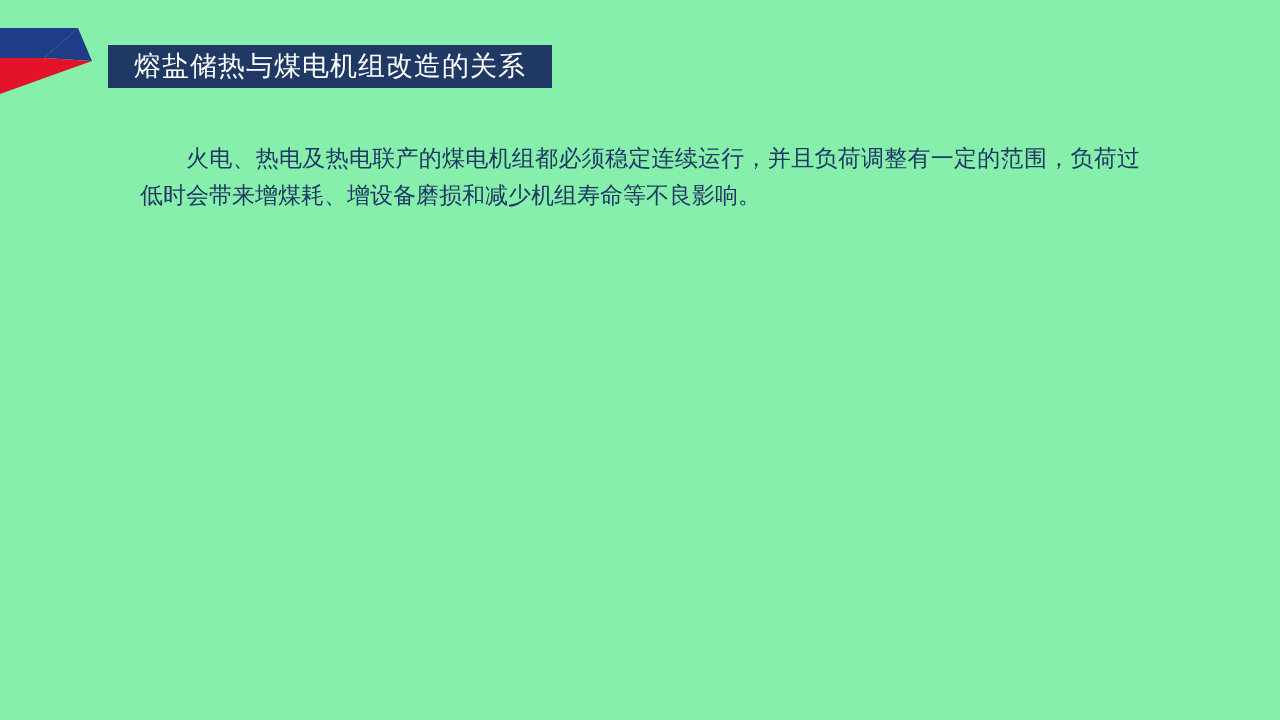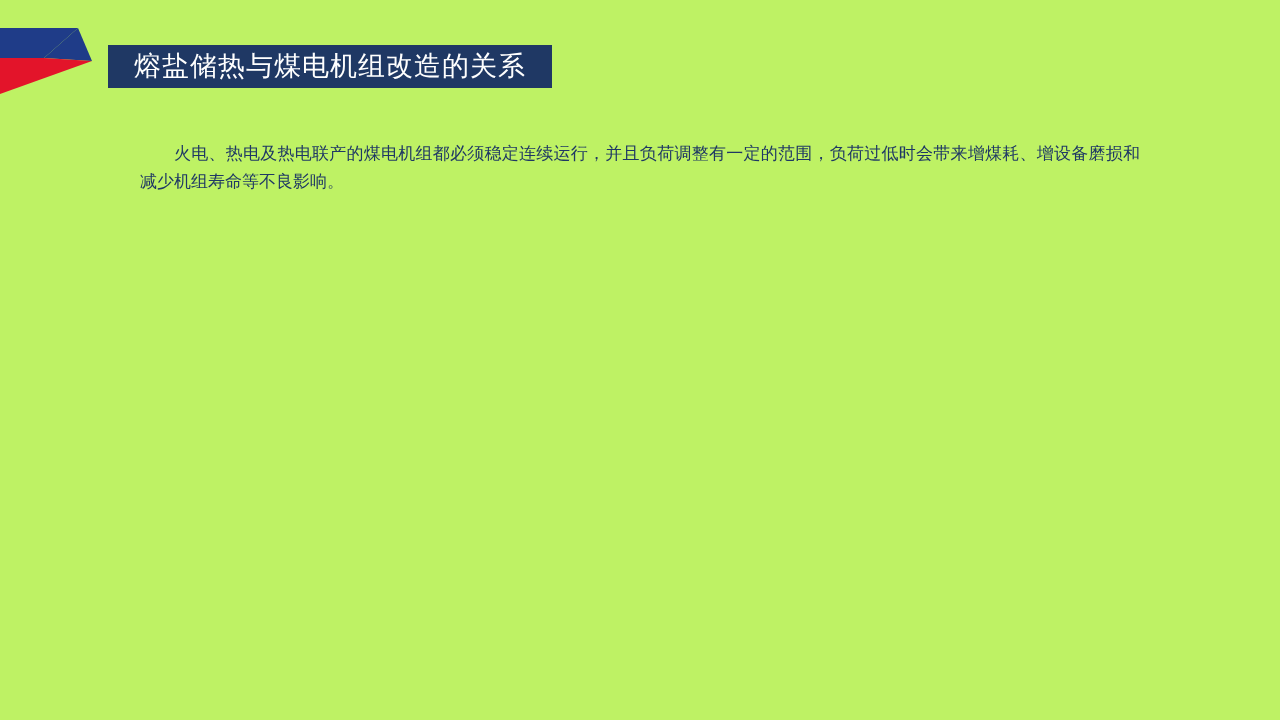--- a/index.html
+++ b/index.html
@@ -12,21 +12,21 @@
     background: #ffffff;
     font-family: "Liberation Serif", "DejaVu Serif", serif;
     overflow: hidden;
     position: relative;
   }
 
   .slide {
     position: relative;
     width: 1280px;
     height: 720px;
-    background: #bef264;
+    background: #86efac;
   }
 
   
   .corner-mark {
     position: absolute;
     left: 0;
     top: 28px;
     width: 92px;
     height: 66px;
   }
@@ -57,21 +57,21 @@
     line-height: 1;
   }
 
   
   .body-block {
     position: absolute;
     left: 140px;
     top: 140px;
     width: 1000px;
     color: #1f3864;
-    font-size: 17px;
+    font-size: 23px;
     line-height: 1.62;
     font-family: "Liberation Serif", "DejaVu Serif", serif;
     text-align: justify;
   }
   .para {
     margin: 0 0 4px 0;
     text-indent: 2em;
   }
 </style>
 </head>

